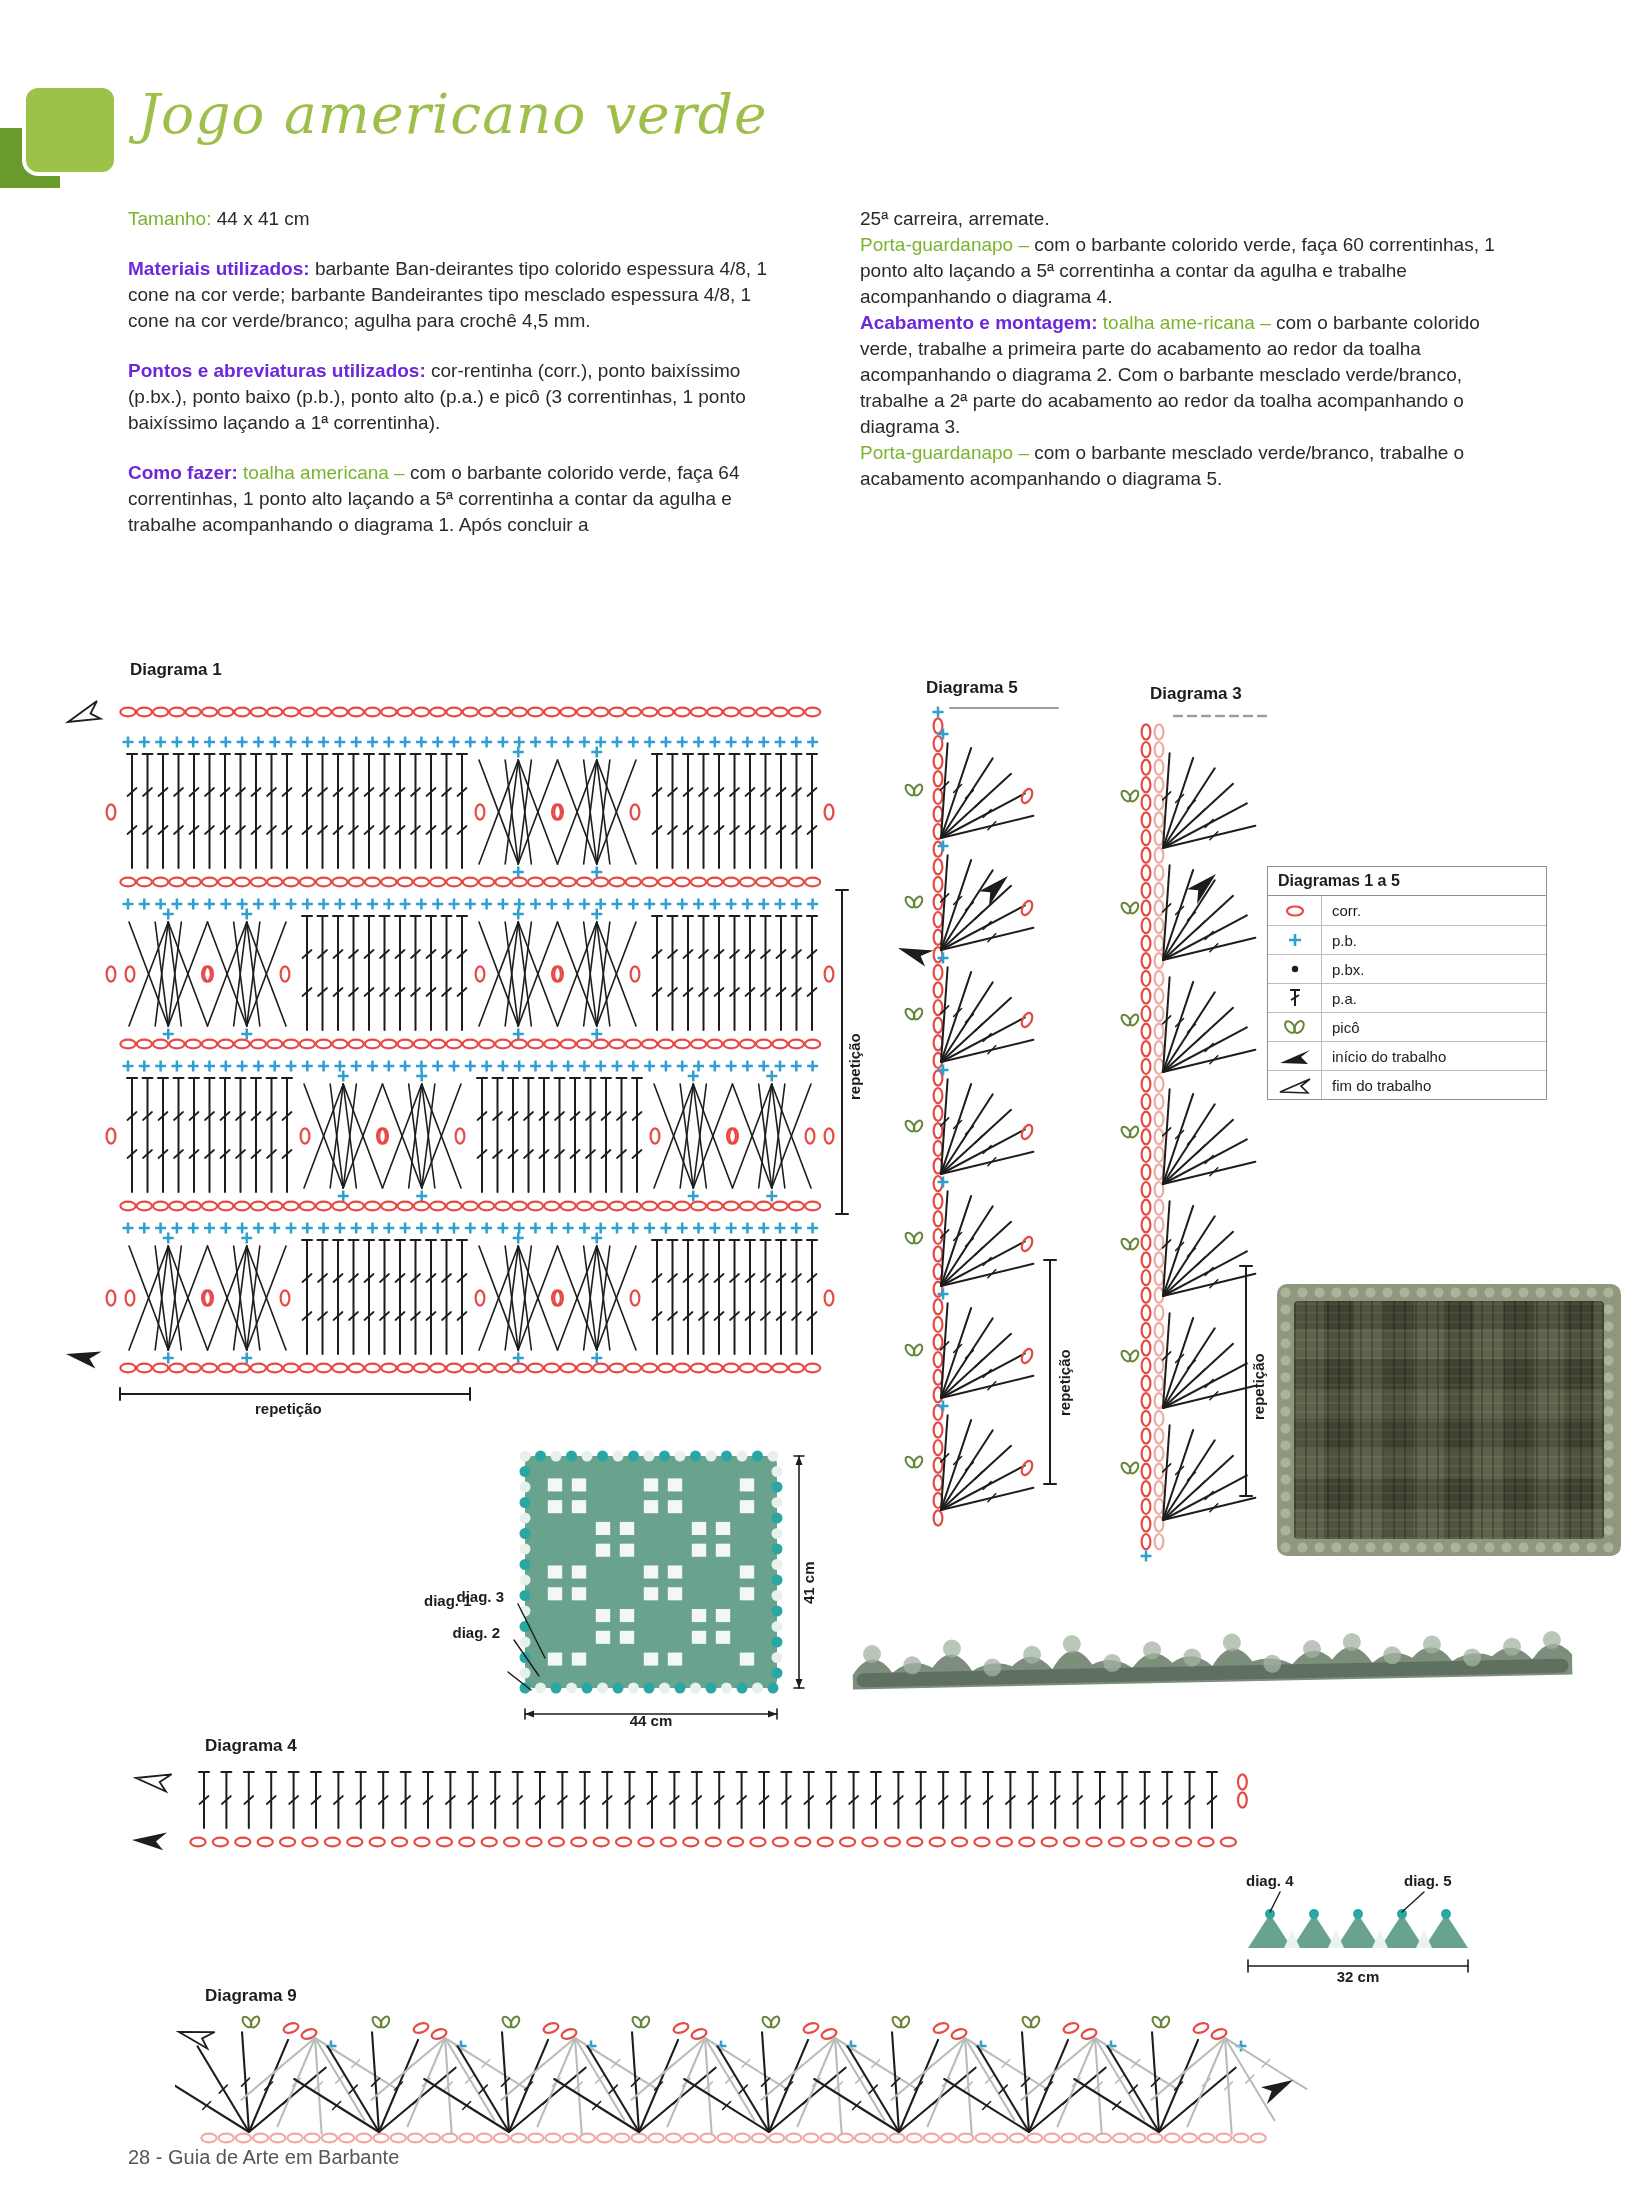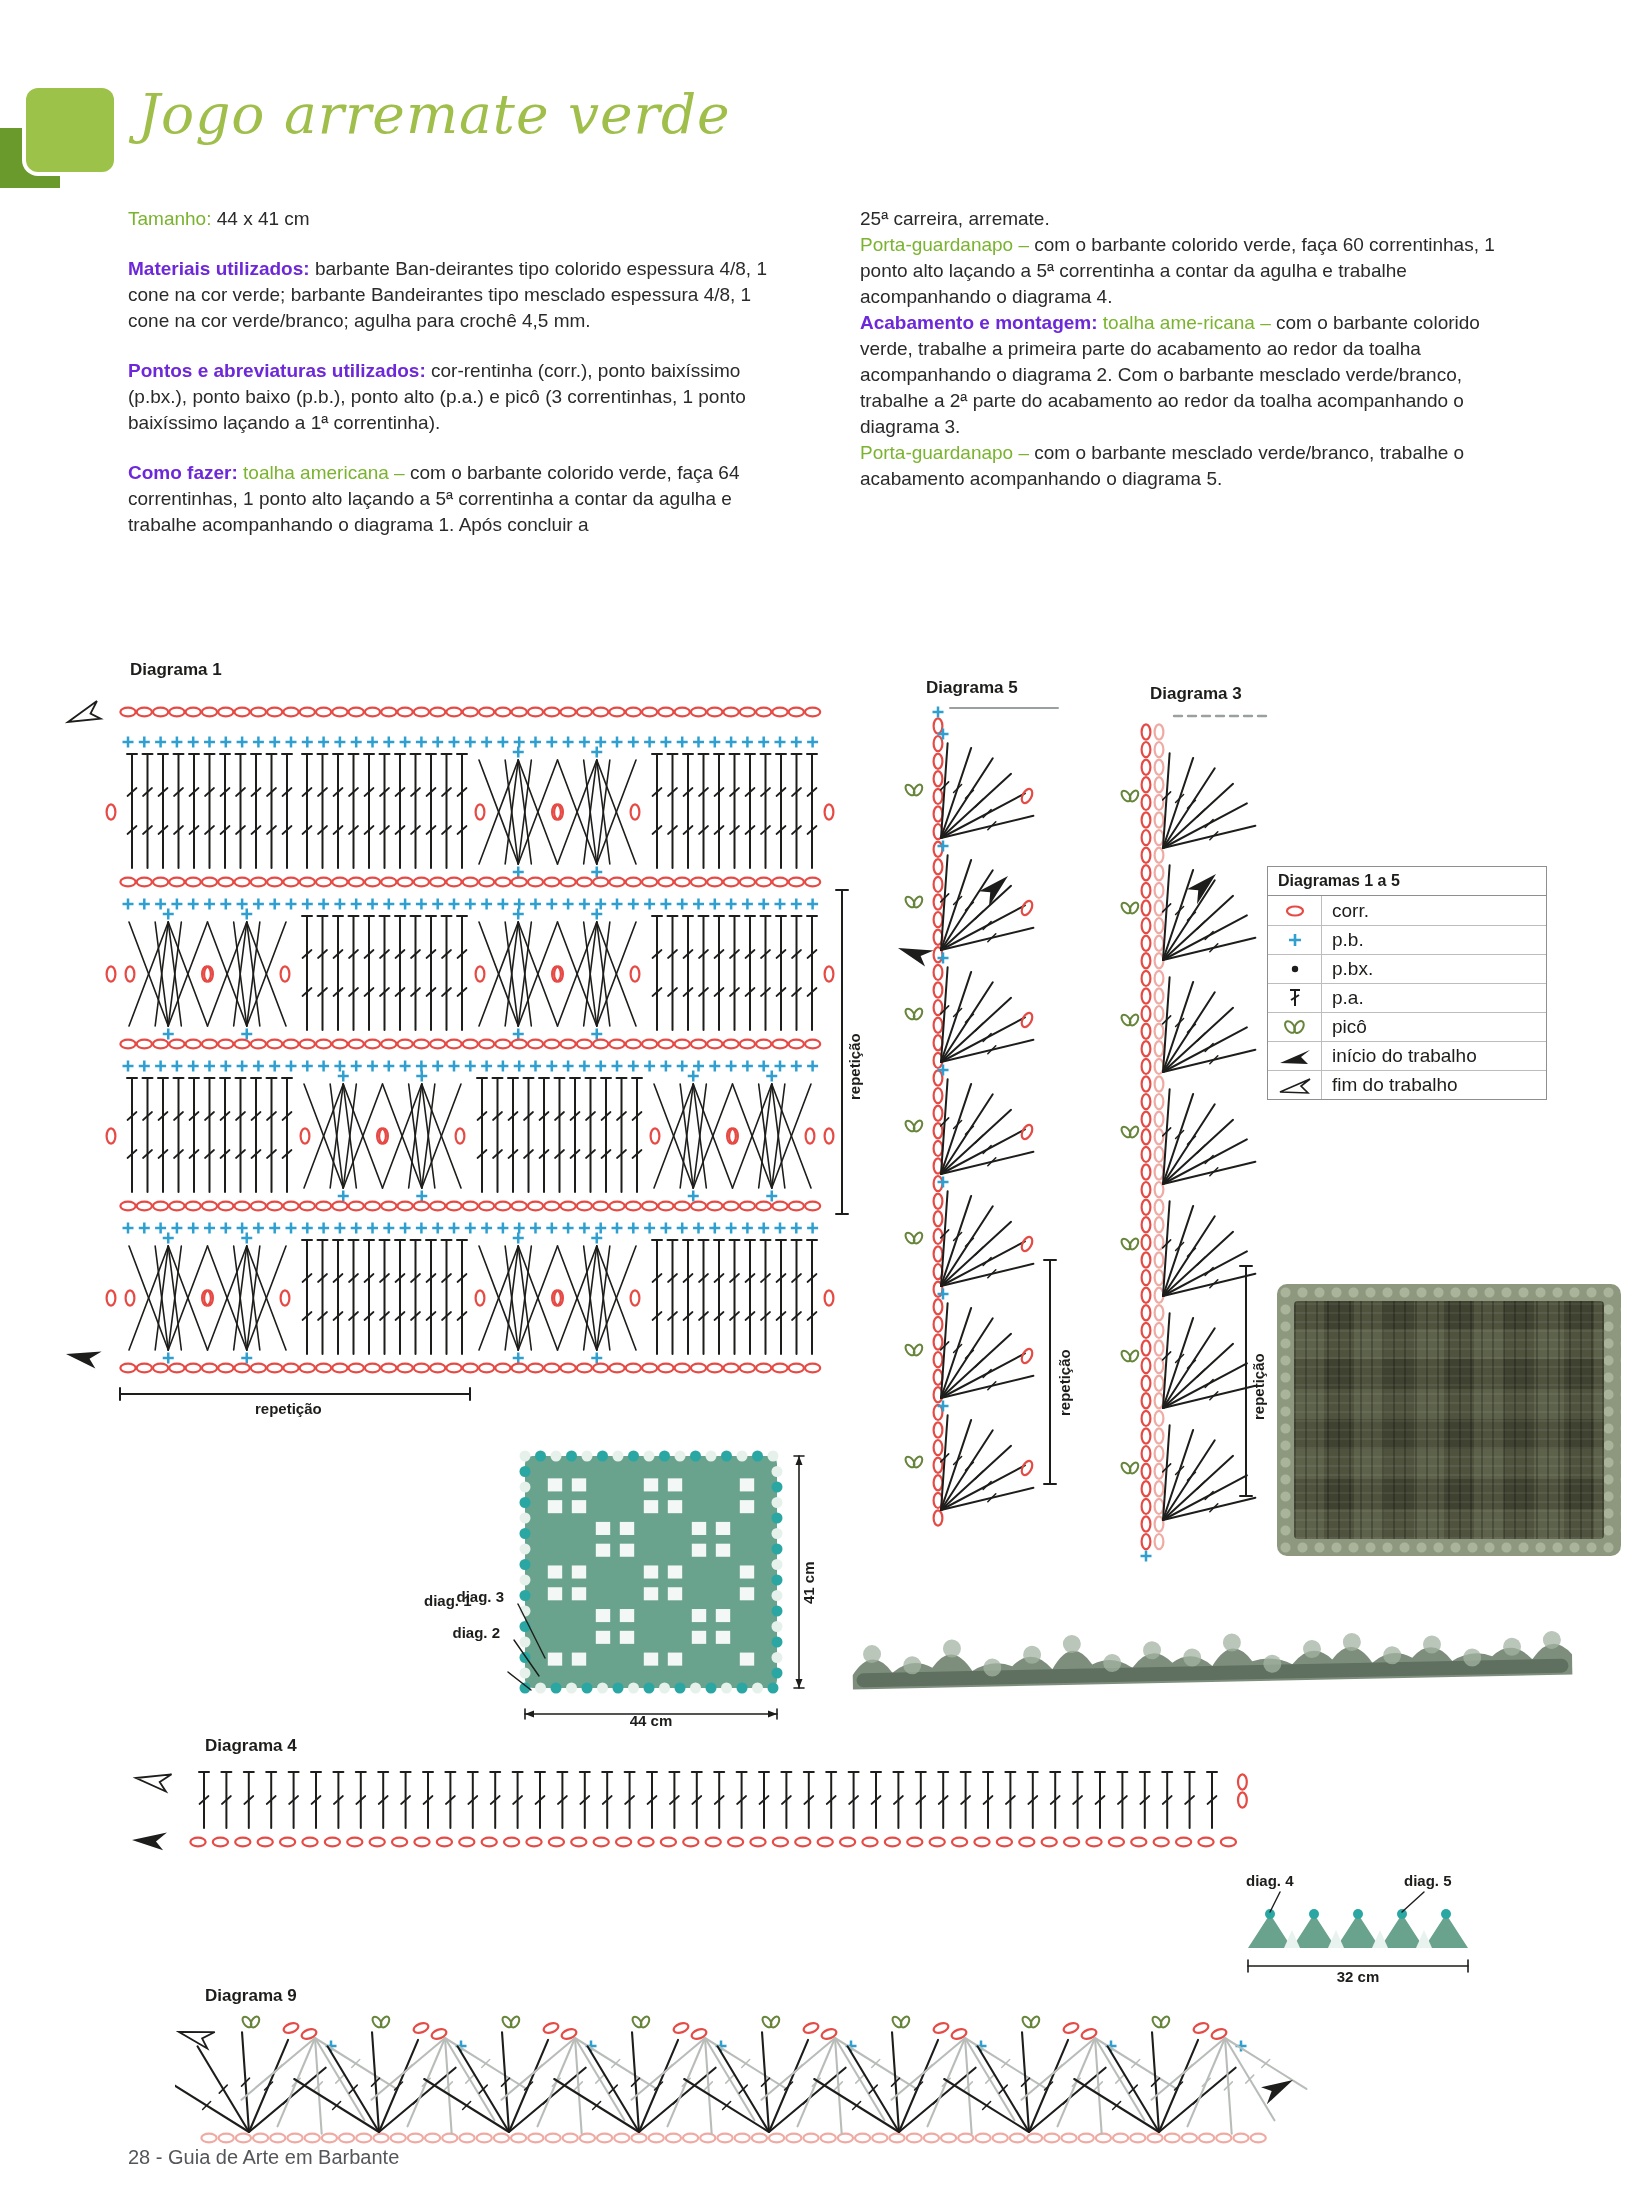--- a/index.html
+++ b/index.html
@@ -31,21 +31,21 @@
   .vrot{transform:rotate(-90deg);transform-origin:0 0}
   .chart{position:absolute}
 
   
   .legend{position:absolute;left:1267px;top:866px;width:280px;background:#15803d}
   .legend-title{border:1px solid #8f8f8f;padding:5px 10px;font-weight:bold;font-size:16px;color:#1d1d1b;background:#fff}
   .legend-rows{border:1px solid #8f8f8f;margin-top:-1px;background:#fff}
   .legend-row{display:flex;align-items:center;height:29px;border-top:1px solid #bdbdbd}
   .legend-row:first-child{border-top:none}
   .legend-sym{width:54px;height:100%;display:flex;align-items:center;justify-content:center;border-right:1px solid #bdbdbd}
-  .legend-label{padding-left:10px;font-size:19px;color:#1d1d1b}
+  .legend-label{padding-left:10px;font-size:15px;color:#1d1d1b}
 
   
   .photo-square{position:absolute;left:1277px;top:1284px;width:344px;height:272px;padding:17px;border-radius:10px;
     background-color:#8e987e;
     background-image:radial-gradient(#aab49a 4.5px,transparent 5.5px);
     background-size:17px 17px}
   .photo-square-inner{width:100%;height:100%;border-radius:4px;background-color:#3f4230;
     background-image:
       repeating-linear-gradient(90deg,rgba(0,0,0,.22) 0 2px,transparent 2px 11px),
       repeating-linear-gradient(0deg,rgba(255,255,255,.06) 0 2px,transparent 2px 9px),
@@ -57,21 +57,21 @@
 
   .footer{position:absolute;left:128px;top:2146px;font-size:20px;color:#55565a}
 </style>
 </head>
 <body>
 
 <div class="page">
 
   <div class="corner-dark"></div>
   <div class="corner-light"></div>
-  <div class="page-title">Jogo arremate verde</div>
+  <div class="page-title">Jogo americano verde</div>
 
   <div class="col" id="left-col">
       <p class="par"><span class="seg-g">Tamanho:</span><span class="seg-n"> 44 x 41 cm</span></p>
       <p class="par"><span class="seg-gb">Materiais utilizados:</span><span class="seg-n"> barbante Ban-deirantes tipo colorido espessura 4/8, 1 cone na cor verde; barbante Bandeirantes tipo mesclado espessura 4/8, 1 cone na cor verde/branco; agulha para crochê 4,5 mm.</span></p>
       <p class="par"><span class="seg-gb">Pontos e abreviaturas utilizados:</span><span class="seg-n"> cor-rentinha (corr.), ponto baixíssimo (p.bx.), ponto baixo (p.b.), ponto alto (p.a.) e picô (3 correntinhas, 1 ponto baixíssimo laçando a 1ª correntinha).</span></p>
       <p class="par"><span class="seg-gb">Como fazer:</span><span class="seg-g"> toalha americana – </span><span class="seg-n">com o barbante colorido verde, faça 64 correntinhas, 1 ponto alto laçando a 5ª correntinha a contar da agulha e trabalhe acompanhando o diagrama 1. Após concluir a</span></p>
     </div>
   <div class="col" id="right-col">
       <p class="par tight"><span class="seg-n">25ª carreira, arremate.</span></p>
       <p class="par tight"><span class="seg-g">Porta-guardanapo – </span><span class="seg-n">com o barbante colorido verde, faça 60 correntinhas, 1 ponto alto laçando a 5ª correntinha a contar da agulha e trabalhe acompanhando o diagrama 4.</span></p>

